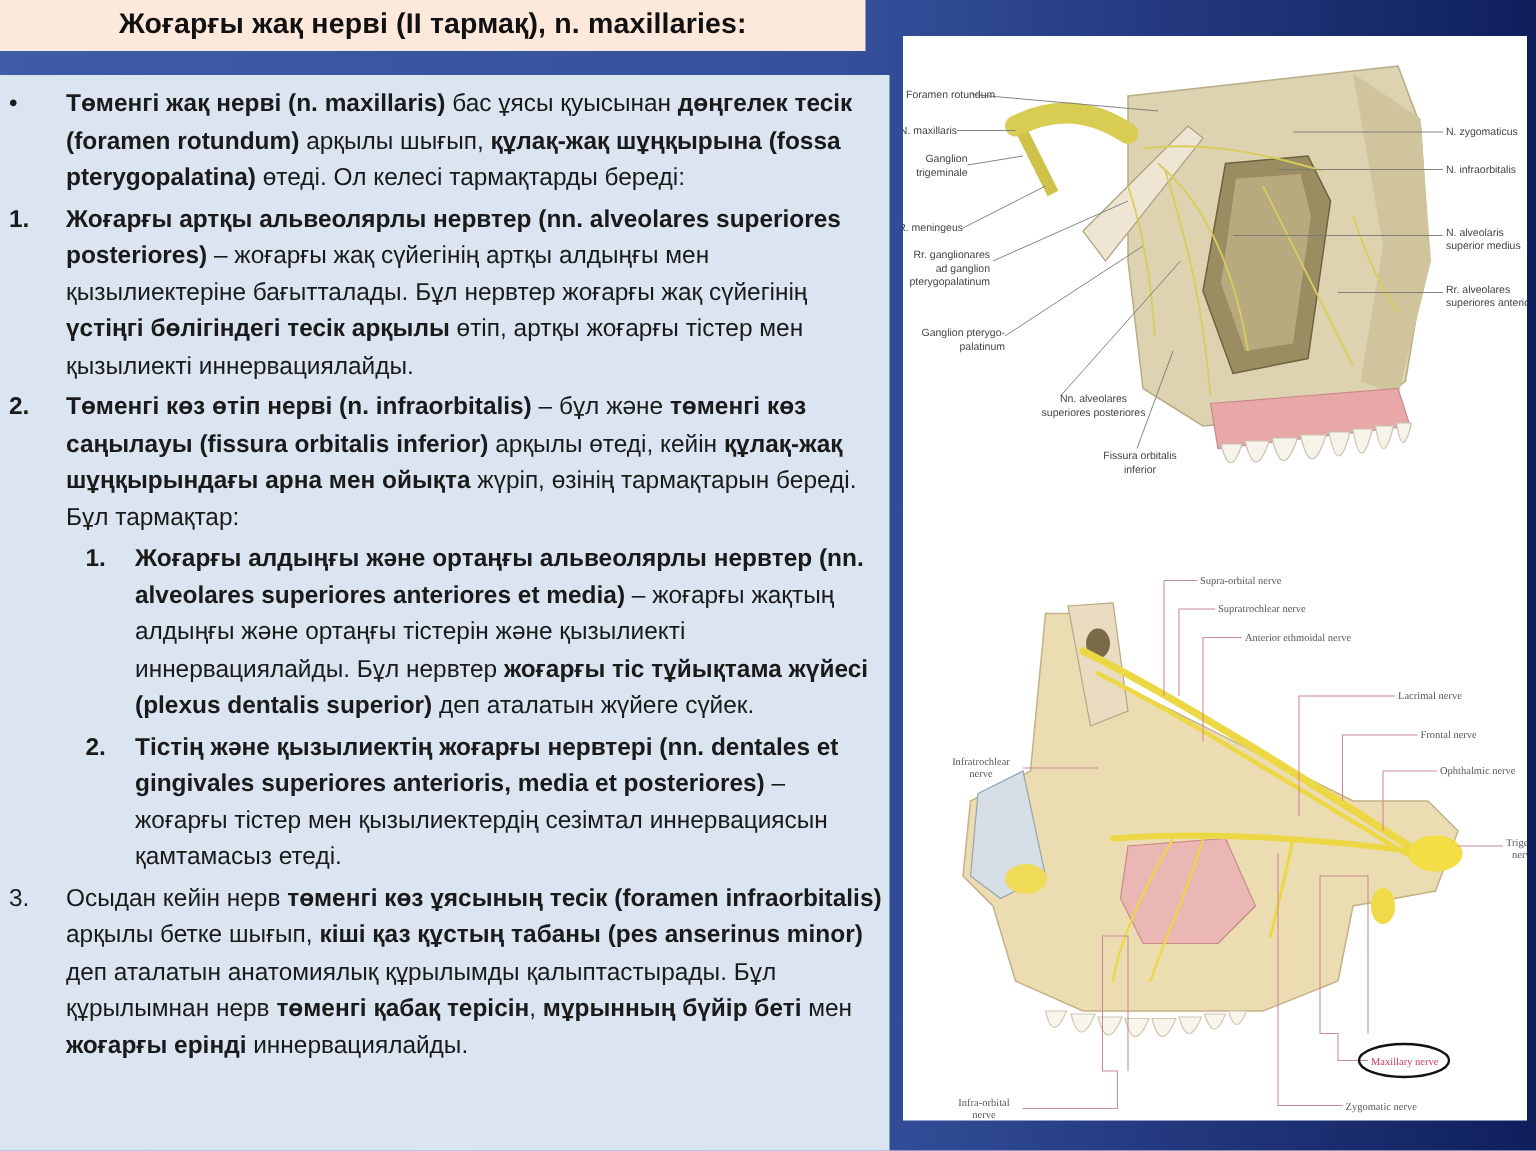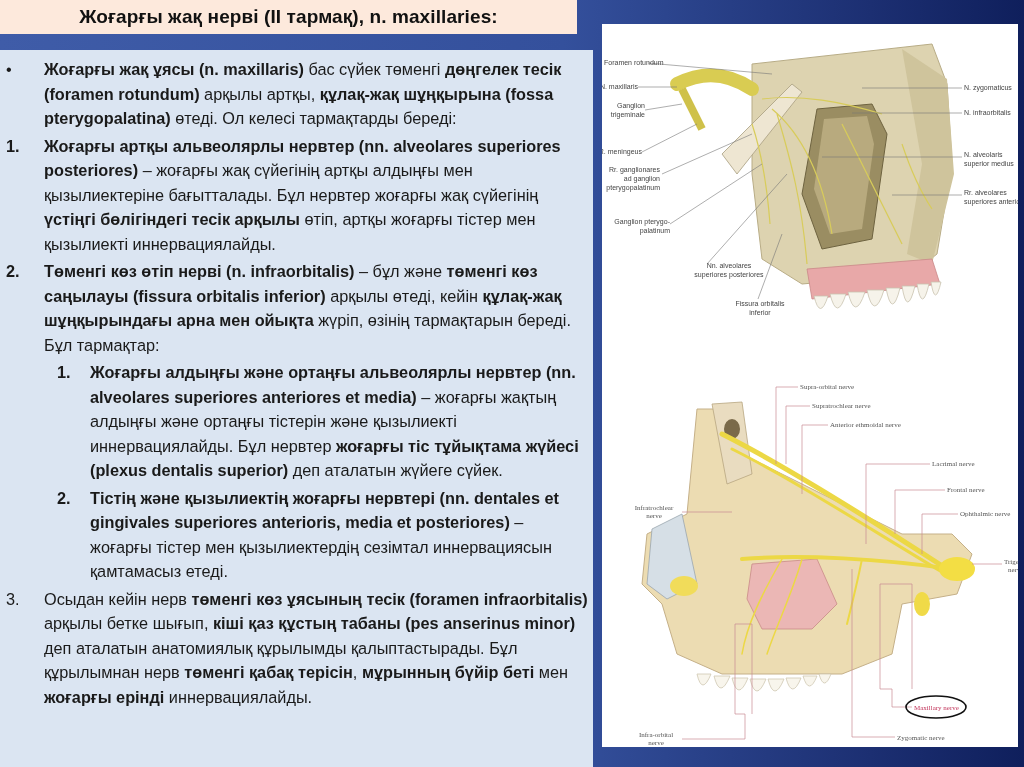--- a/index.html
+++ b/index.html
@@ -25,21 +25,21 @@
   </style>
 </head>
 <body>
 
 <div class="title-bar">
   <h1>Жоғарғы жақ нерві (II тармақ), n. maxillaries:</h1>
 </div>
 
 <div class="text-panel">
   <div class="content" id="content">
-      <div class="item"><span class="marker plain">•</span><b>Жоғарғы жақ ұясы (n. maxillaris)</b><span> бас сүйек төменгі </span><b>дөңгелек тесік (foramen rotundum)</b><span> арқылы артқы, </span><b>құлақ-жақ шұңқырына (fossa pterygopalatina)</b><span> өтеді. Ол келесі тармақтарды береді:</span></div>
+      <div class="item"><span class="marker plain">•</span><b>Төменгі жақ нерві (n. maxillaris)</b><span> бас ұясы қуысынан </span><b>дөңгелек тесік (foramen rotundum)</b><span> арқылы шығып, </span><b>құлақ-жақ шұңқырына (fossa pterygopalatina)</b><span> өтеді. Ол келесі тармақтарды береді:</span></div>
       <div class="item"><span class="marker">1.</span><b>Жоғарғы артқы альвеолярлы нервтер (nn. alveolares superiores posteriores)</b><span> – жоғарғы жақ сүйегінің артқы алдыңғы мен қызылиектеріне бағытталады. Бұл нервтер жоғарғы жақ сүйегінің </span><b>үстіңгі бөлігіндегі тесік арқылы</b><span> өтіп, артқы жоғарғы тістер мен қызылиекті иннервациялайды.</span></div>
       <div class="item"><span class="marker">2.</span><b>Төменгі көз өтіп нерві (n. infraorbitalis)</b><span> – бұл және </span><b>төменгі көз саңылауы (fissura orbitalis inferior)</b><span> арқылы өтеді, кейін </span><b>құлақ-жақ шұңқырындағы арна мен ойықта</b><span> жүріп, өзінің тармақтарын береді. Бұл тармақтар:</span></div>
       <div class="sub"><span class="marker">1.</span><b>Жоғарғы алдыңғы және ортаңғы альвеолярлы нервтер (nn. alveolares superiores anteriores et media)</b><span> – жоғарғы жақтың алдыңғы және ортаңғы тістерін және қызылиекті иннервациялайды. Бұл нервтер </span><b>жоғарғы тіс тұйықтама жүйесі (plexus dentalis superior)</b><span> деп аталатын жүйеге сүйек.</span></div>
       <div class="sub"><span class="marker">2.</span><b>Тістің және қызылиектің жоғарғы нервтері (nn. dentales et gingivales superiores anterioris, media et posteriores)</b><span> – жоғарғы тістер мен қызылиектердің сезімтал иннервациясын қамтамасыз етеді.</span></div>
       <div class="item"><span class="marker plain">3.</span><span>Осыдан кейін нерв </span><b>төменгі көз ұясының тесік (foramen infraorbitalis)</b><span> арқылы бетке шығып, </span><b>кіші қаз құстың табаны (pes anserinus minor)</b><span> деп аталатын анатомиялық құрылымды қалыптастырады. Бұл құрылымнан нерв </span><b>төменгі қабақ терісін</b><span>, </span><b>мұрынның бүйір беті</b><span> мен </span><b>жоғарғы ерінді</b><span> иннервациялайды.</span></div>
     </div>
 </div>
 
 <div class="img-panel">
   <svg width="416" height="723" viewBox="0 0 416 723">

